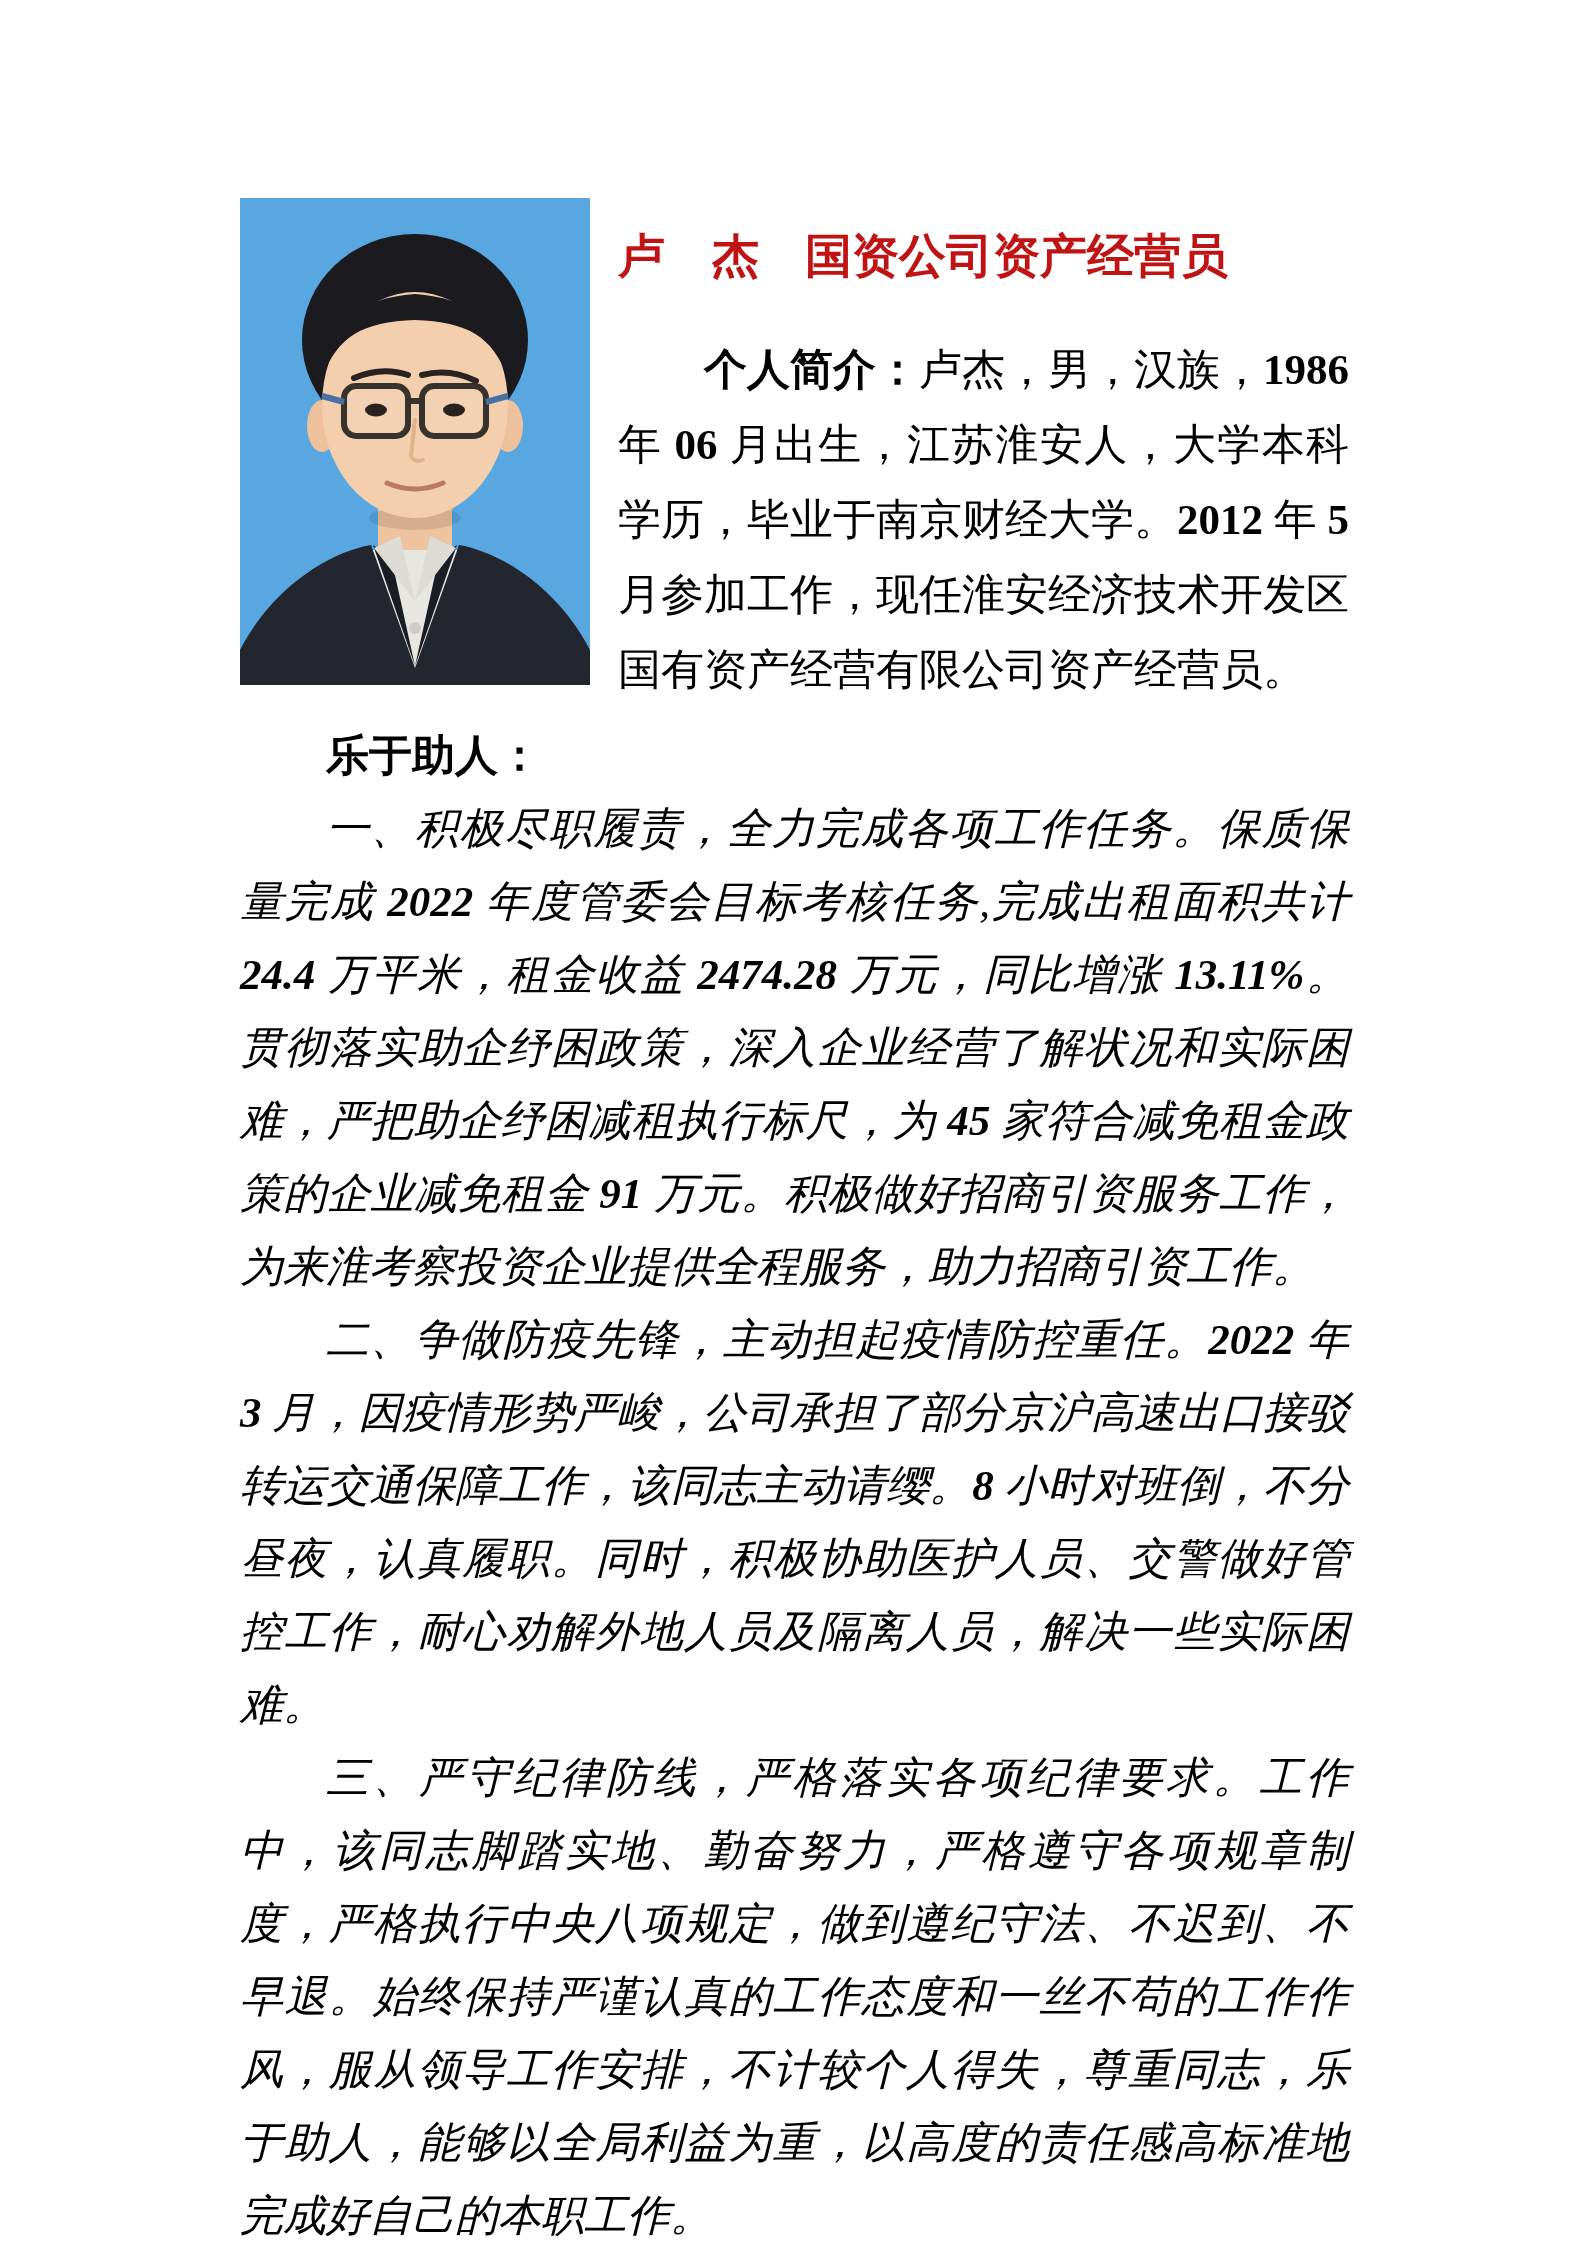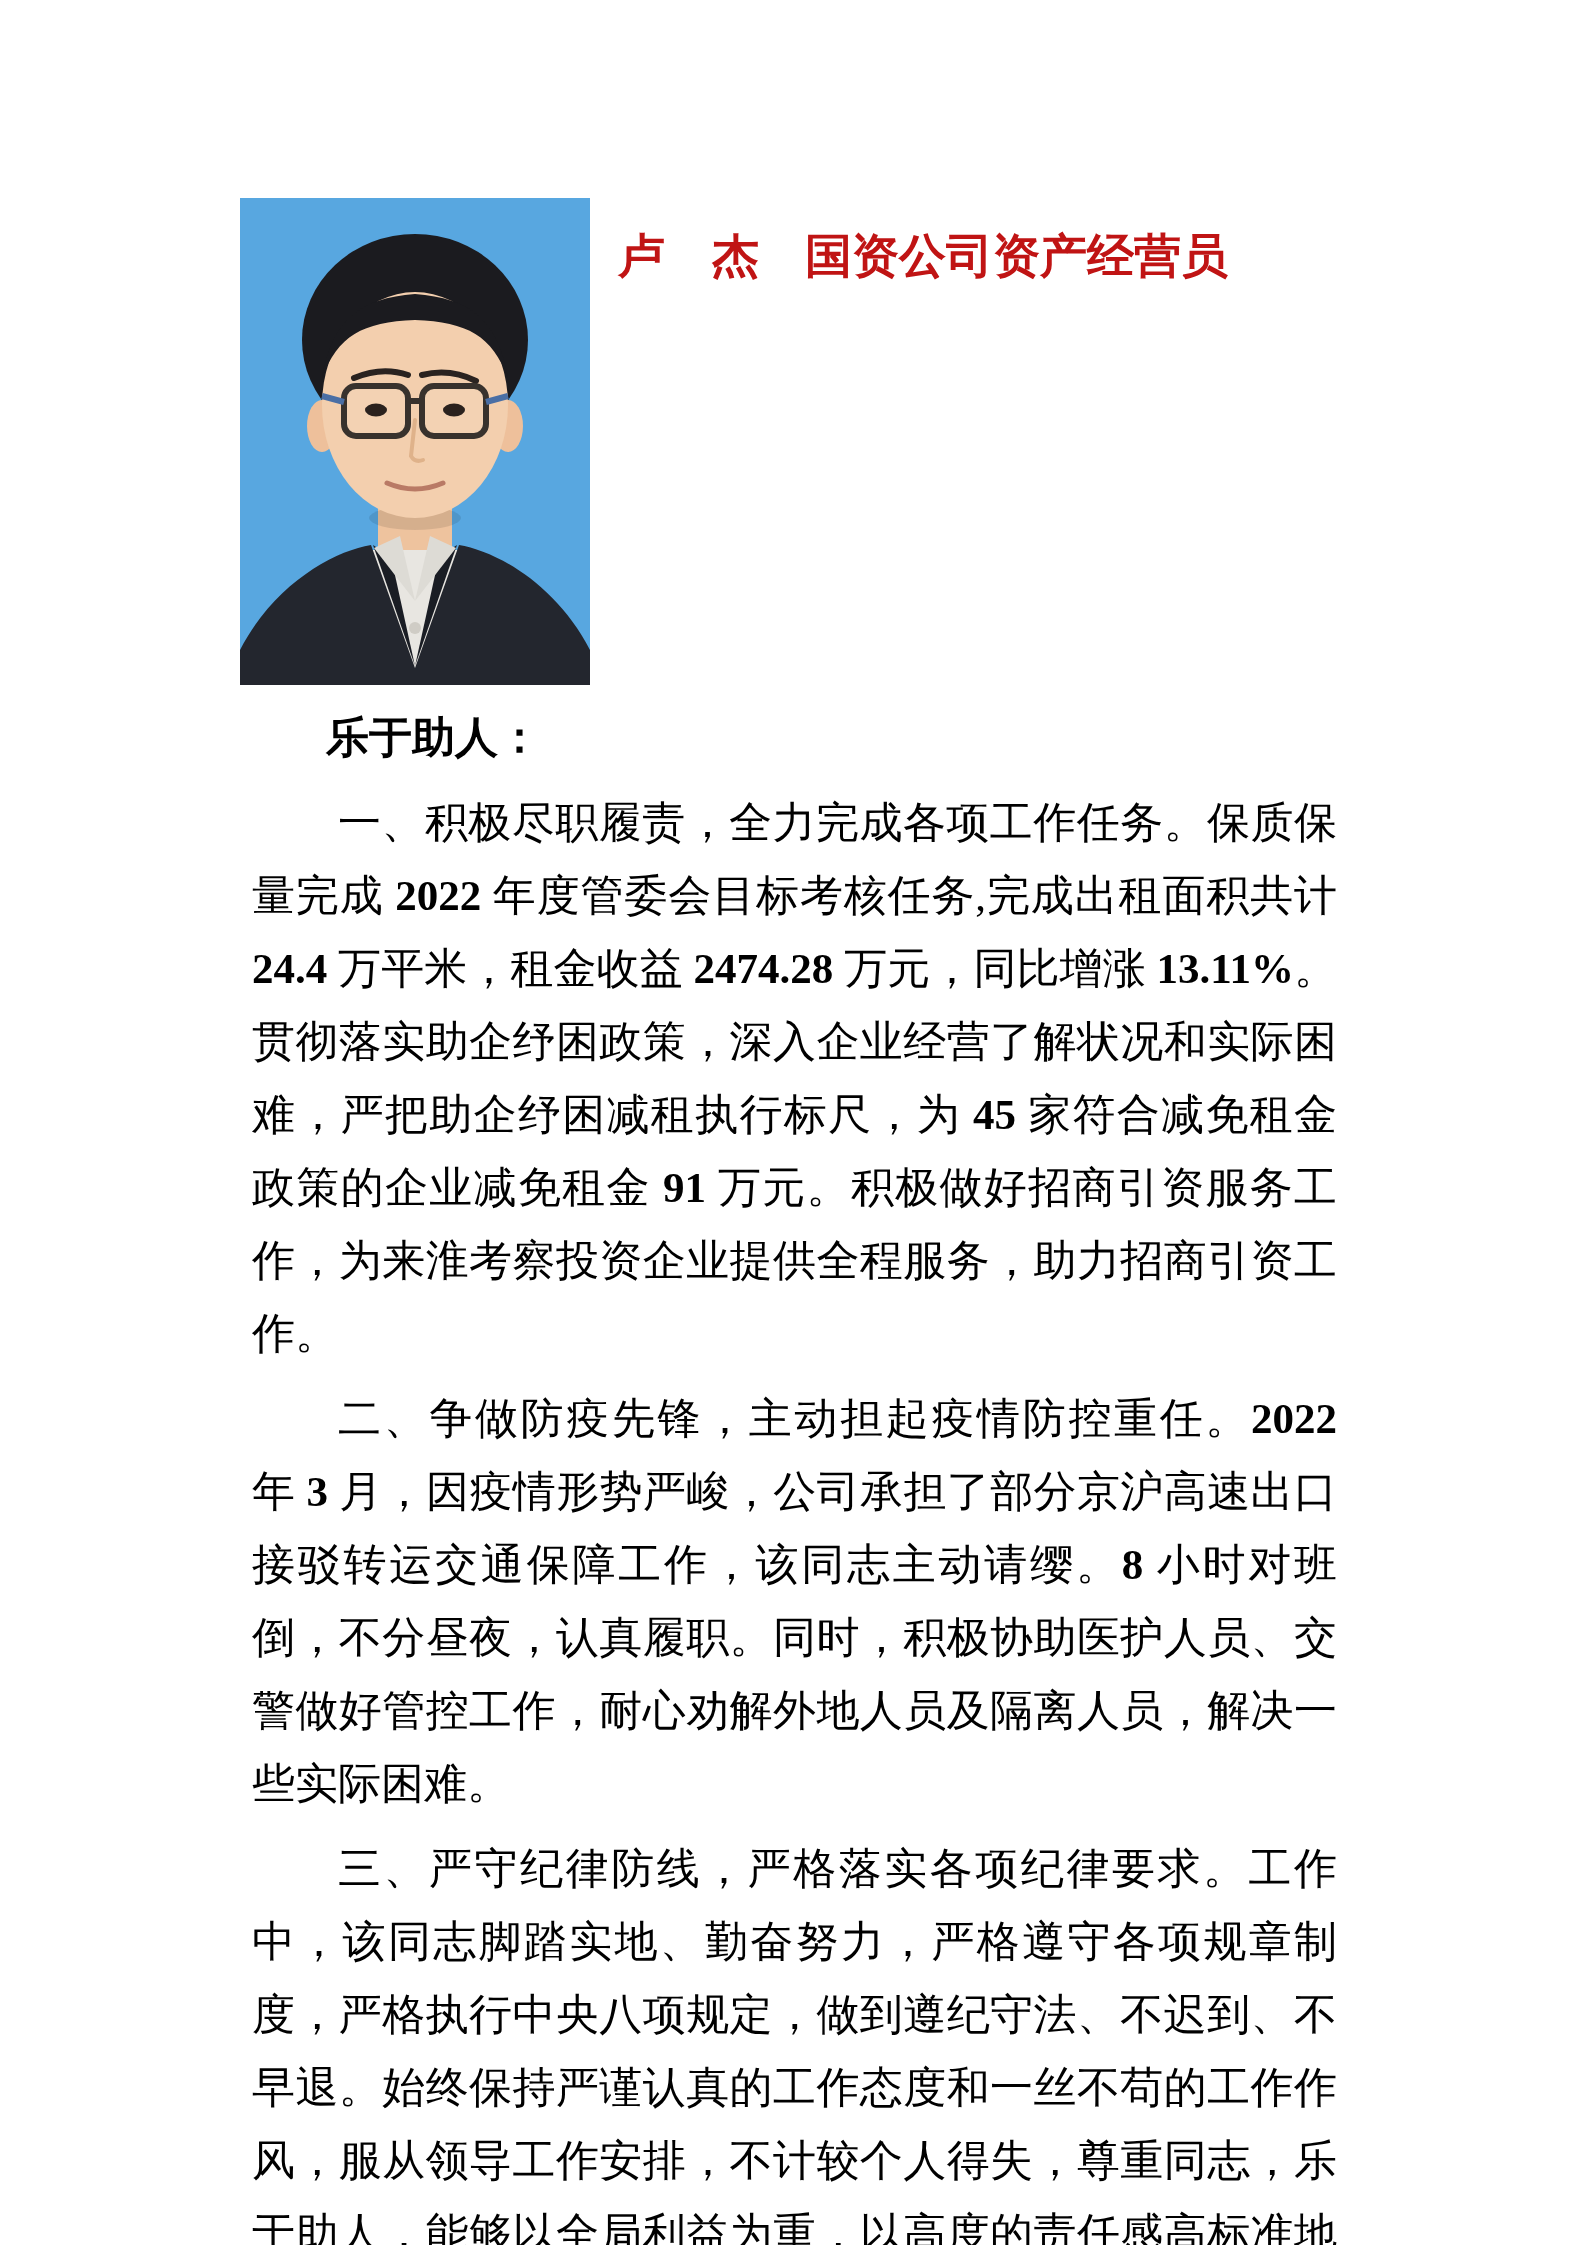--- a/index.html
+++ b/index.html
@@ -39,25 +39,26 @@
   .intro-label { font-weight: bold; }
   .deeds-heading {
     clear: both;
     margin: 12px 0 0 0;
     font-size: 43px;
     font-weight: bold;
     line-height: 73px;
     text-indent: 2em;
   }
   .deed-para {
-    margin: 12px;
+    margin: 0;
     font-size: 43px;
     line-height: 73px;
     text-align: justify;
     text-indent: 2em;
+    font-style: italic;
   }
   .num { font-weight: bold; font-family: "Liberation Serif", serif; }
 </style>
 </head>
 <body>
 
 <div class="page">
 
   <figure class="photo-figure" aria-label="portrait">
     <svg viewBox="0 0 350 487" xmlns="http://www.w3.org/2000/svg">
@@ -105,20 +106,23 @@
       <path d="M216,350 L175,403 L190,338 Z" fill="#dddbd5"></path>
 
       <circle cx="175" cy="430" r="6" fill="#cfccc5"></circle>
     </svg>
   </figure>
 
   <h1 class="doc-title" style="color: rgb(192, 20, 20);">
     <span class="name">卢　杰</span><span class="role">国资公司资产经营员</span>
   </h1>
 
+  <p class="intro-para">
+    <span class="intro-label">个人简介：</span><span class="intro-text">卢杰，男，汉族，<span class="num">1986</span> 年 <span class="num">06</span> 月出生，江苏淮安人，大学本科学历，毕业于南京财经大学。<span class="num">2012</span> 年 <span class="num">5</span> 月参加工作，现任淮安经济技术开发区国有资产经营有限公司资产经营员。</span>
+  </p>
 
   <h2 class="deeds-heading">乐于助人：</h2>
 
   <p class="deed-para">一、积极尽职履责，全力完成各项工作任务。保质保量完成 <span class="num">2022</span> 年度管委会目标考核任务,完成出租面积共计 <span class="num">24.4</span> 万平米，租金收益 <span class="num">2474.28</span> 万元，同比增涨 <span class="num">13.11%</span>。贯彻落实助企纾困政策，深入企业经营了解状况和实际困难，严把助企纾困减租执行标尺，为 <span class="num">45</span> 家符合减免租金政策的企业减免租金 <span class="num">91</span> 万元。积极做好招商引资服务工作，为来淮考察投资企业提供全程服务，助力招商引资工作。</p>
   <p class="deed-para">二、争做防疫先锋，主动担起疫情防控重任。<span class="num">2022</span> 年 <span class="num">3</span> 月，因疫情形势严峻，公司承担了部分京沪高速出口接驳转运交通保障工作，该同志主动请缨。<span class="num">8</span> 小时对班倒，不分昼夜，认真履职。同时，积极协助医护人员、交警做好管控工作，耐心劝解外地人员及隔离人员，解决一些实际困难。</p>
   <p class="deed-para">三、严守纪律防线，严格落实各项纪律要求。工作中，该同志脚踏实地、勤奋努力，严格遵守各项规章制度，严格执行中央八项规定，做到遵纪守法、不迟到、不早退。始终保持严谨认真的工作态度和一丝不苟的工作作风，服从领导工作安排，不计较个人得失，尊重同志，乐于助人，能够以全局利益为重，以高度的责任感高标准地完成好自己的本职工作。</p>
 
 </div>
 
 </body></html>

